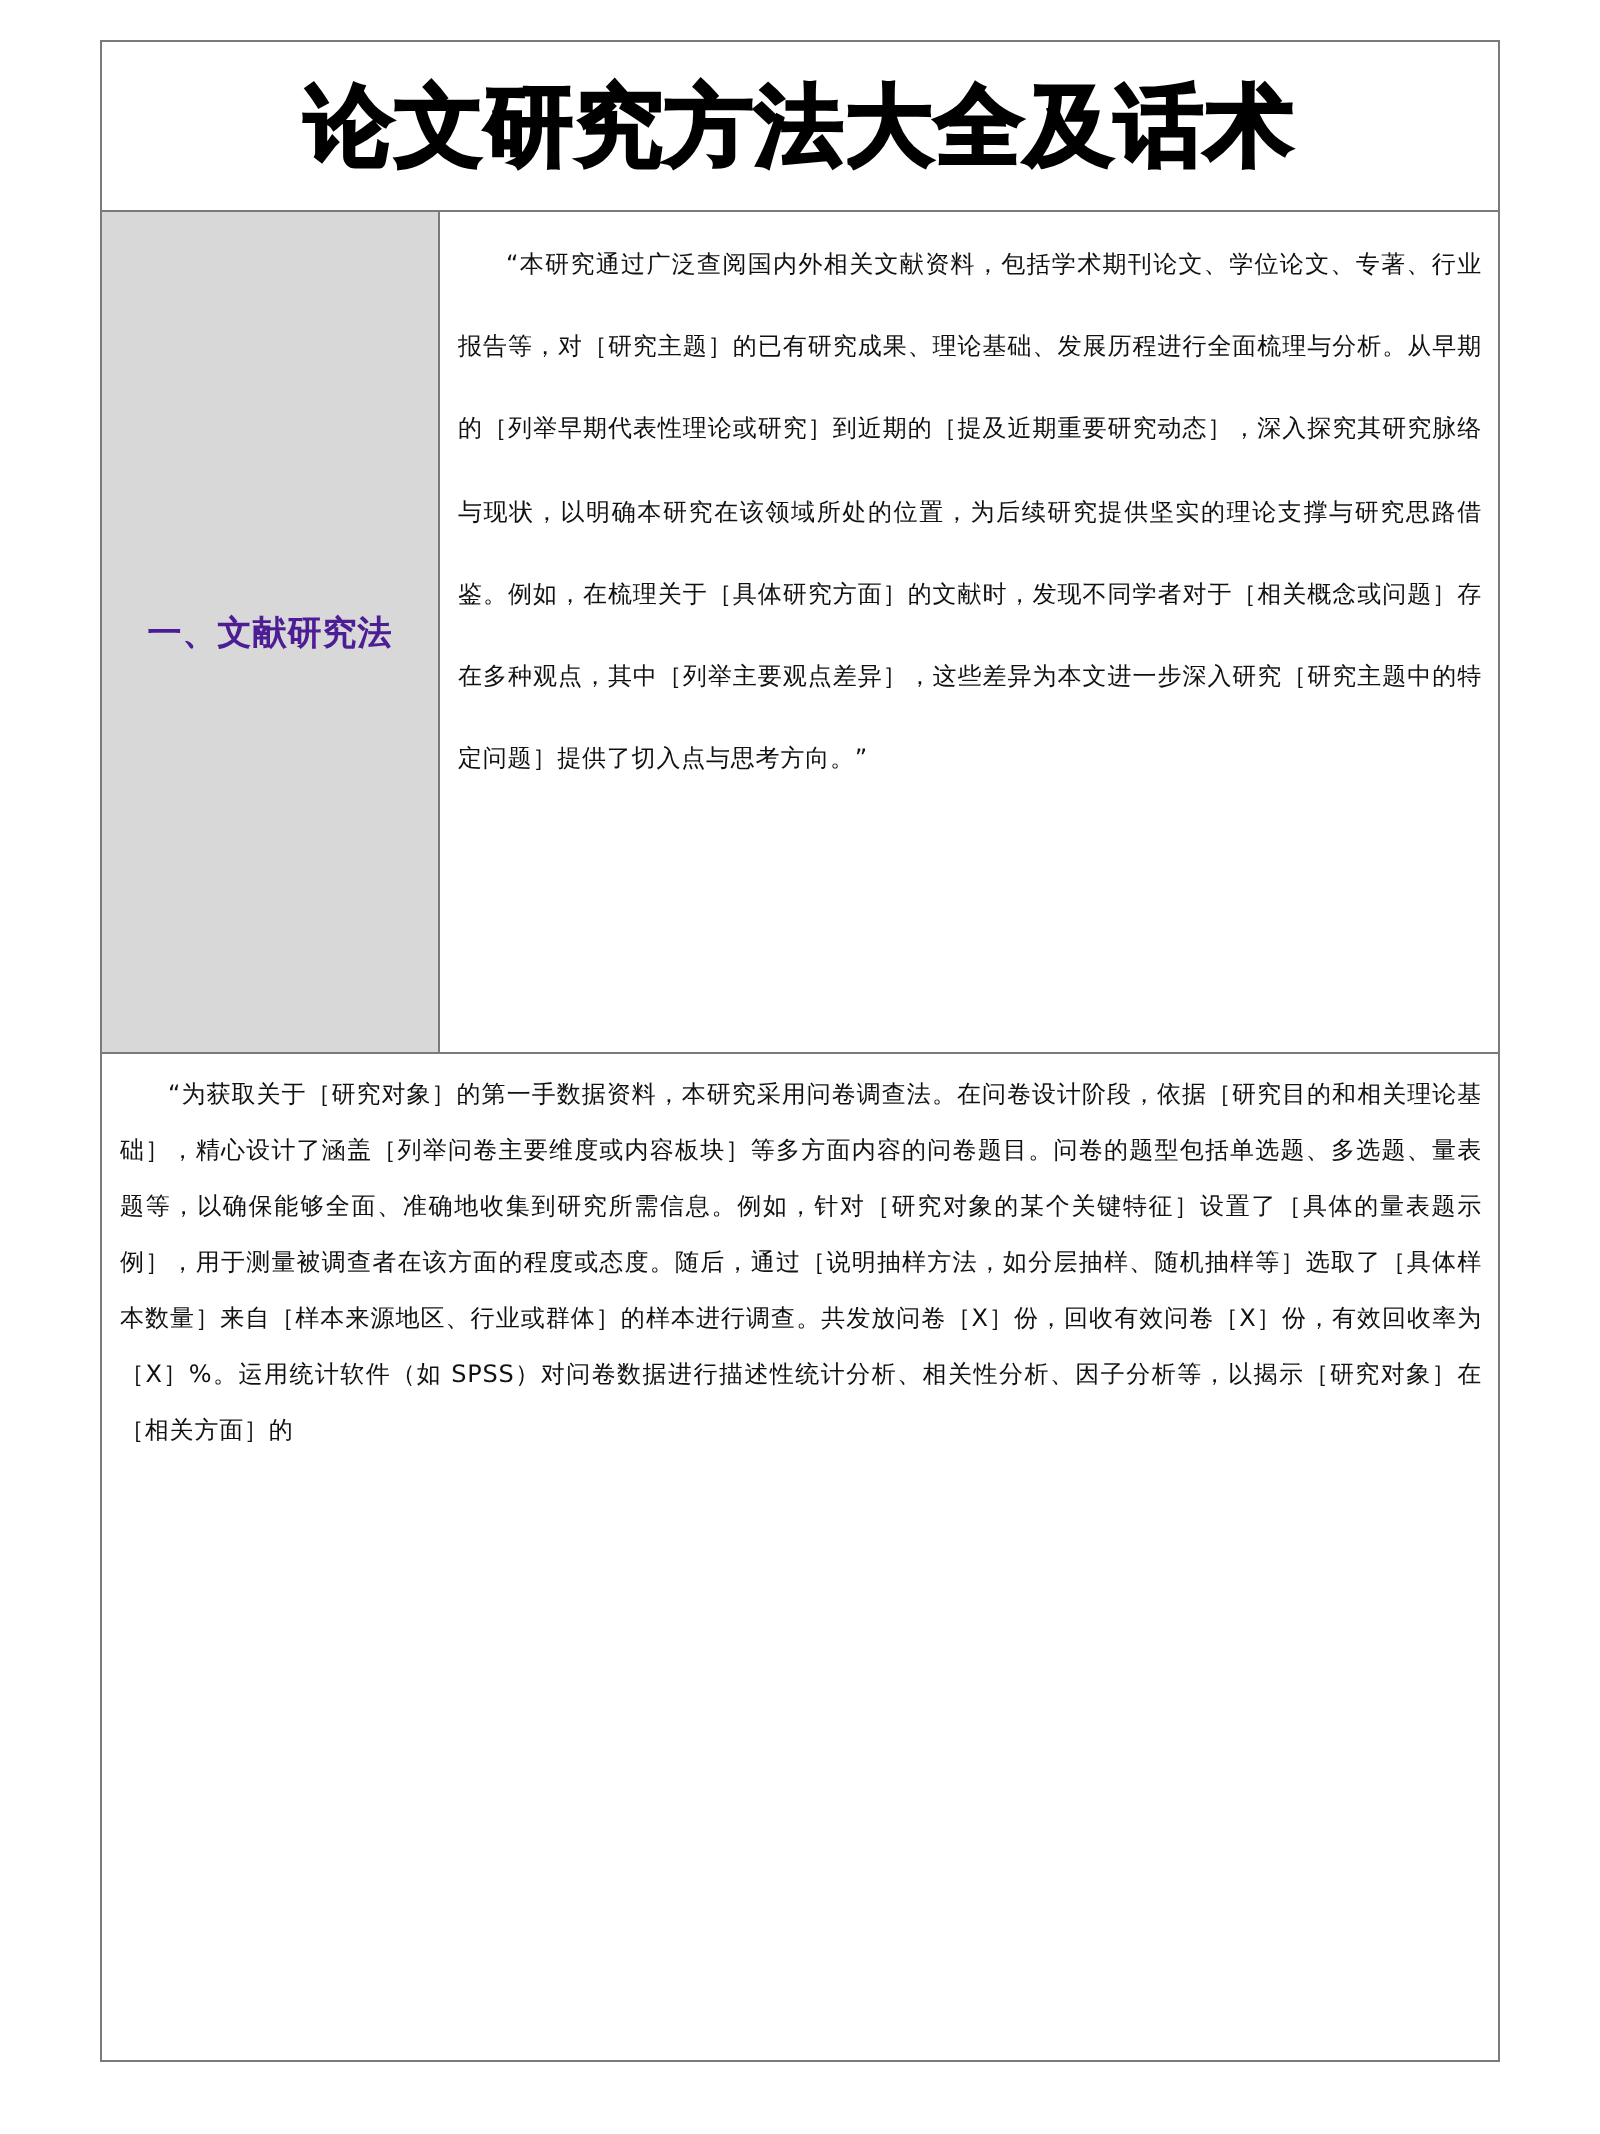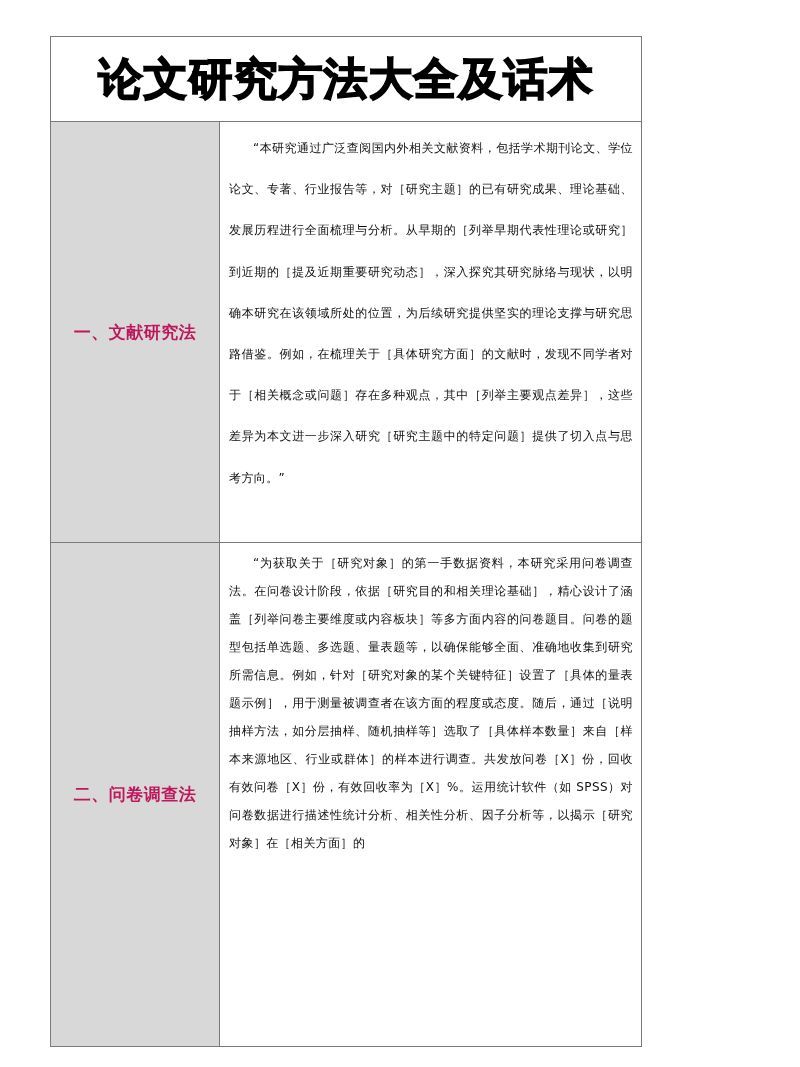--- a/index.html
+++ b/index.html
@@ -11,22 +11,22 @@
     width: 800px;
     height: 1067px;
     position: relative;
     overflow: hidden;
     font-family: "DejaVu Sans", "Liberation Sans", sans-serif;
     color: #111111;
   }
   .doc-table {
     position: absolute;
     left: 50px;
-    top: 36px;
-    width: 592px;
+    top: 20px;
+    width: 700px;
     border: 1.5px solid #7a7a7a;
     box-sizing: border-box;
   }
   .title-row {
     height: 85px;
     border-bottom: 1.5px solid #7a7a7a;
     display: flex;
     align-items: center;
     justify-content: center;
     box-sizing: border-box;
@@ -56,21 +56,21 @@
     background: #d8d8d8;
     border-right: 1.5px solid #7a7a7a;
     display: flex;
     align-items: center;
     justify-content: center;
     box-sizing: border-box;
   }
   .label-text {
     font-weight: bold;
     font-size: 17px;
-    color: #be185d;
+    color: #4c1d95;
     letter-spacing: 0.5px;
   }
   .content-cell {
     flex: 1;
     padding: 6px 8px 0 9px;
     box-sizing: border-box;
     overflow: hidden;
   }
   .content-text {
     margin: 0;
@@ -96,20 +96,17 @@
   <div class="section-row first">
     <div class="label-cell">
       <span class="label-text">一、文献研究法</span>
     </div>
     <div class="content-cell">
       <p class="content-text">“本研究通过广泛查阅国内外相关文献资料，包括学术期刊论文、学位论文、专著、行业报告等，对［研究主题］的已有研究成果、理论基础、发展历程进行全面梳理与分析。从早期的［列举早期代表性理论或研究］到近期的［提及近期重要研究动态］，深入探究其研究脉络与现状，以明确本研究在该领域所处的位置，为后续研究提供坚实的理论支撑与研究思路借鉴。例如，在梳理关于［具体研究方面］的文献时，发现不同学者对于［相关概念或问题］存在多种观点，其中［列举主要观点差异］，这些差异为本文进一步深入研究［研究主题中的特定问题］提供了切入点与思考方向。”</p>
     </div>
   </div>
 
   <div class="section-row second">
-    <div class="label-cell">
-      <span class="label-text">二、问卷调查法</span>
-    </div>
     <div class="content-cell">
       <p class="content-text">“为获取关于［研究对象］的第一手数据资料，本研究采用问卷调查法。在问卷设计阶段，依据［研究目的和相关理论基础］，精心设计了涵盖［列举问卷主要维度或内容板块］等多方面内容的问卷题目。问卷的题型包括单选题、多选题、量表题等，以确保能够全面、准确地收集到研究所需信息。例如，针对［研究对象的某个关键特征］设置了［具体的量表题示例］，用于测量被调查者在该方面的程度或态度。随后，通过［说明抽样方法，如分层抽样、随机抽样等］选取了［具体样本数量］来自［样本来源地区、行业或群体］的样本进行调查。共发放问卷［X］份，回收有效问卷［X］份，有效回收率为［X］%。运用统计软件（如 SPSS）对问卷数据进行描述性统计分析、相关性分析、因子分析等，以揭示［研究对象］在［相关方面］的</p>
     </div>
   </div>
 </div>
 
 </body></html>

